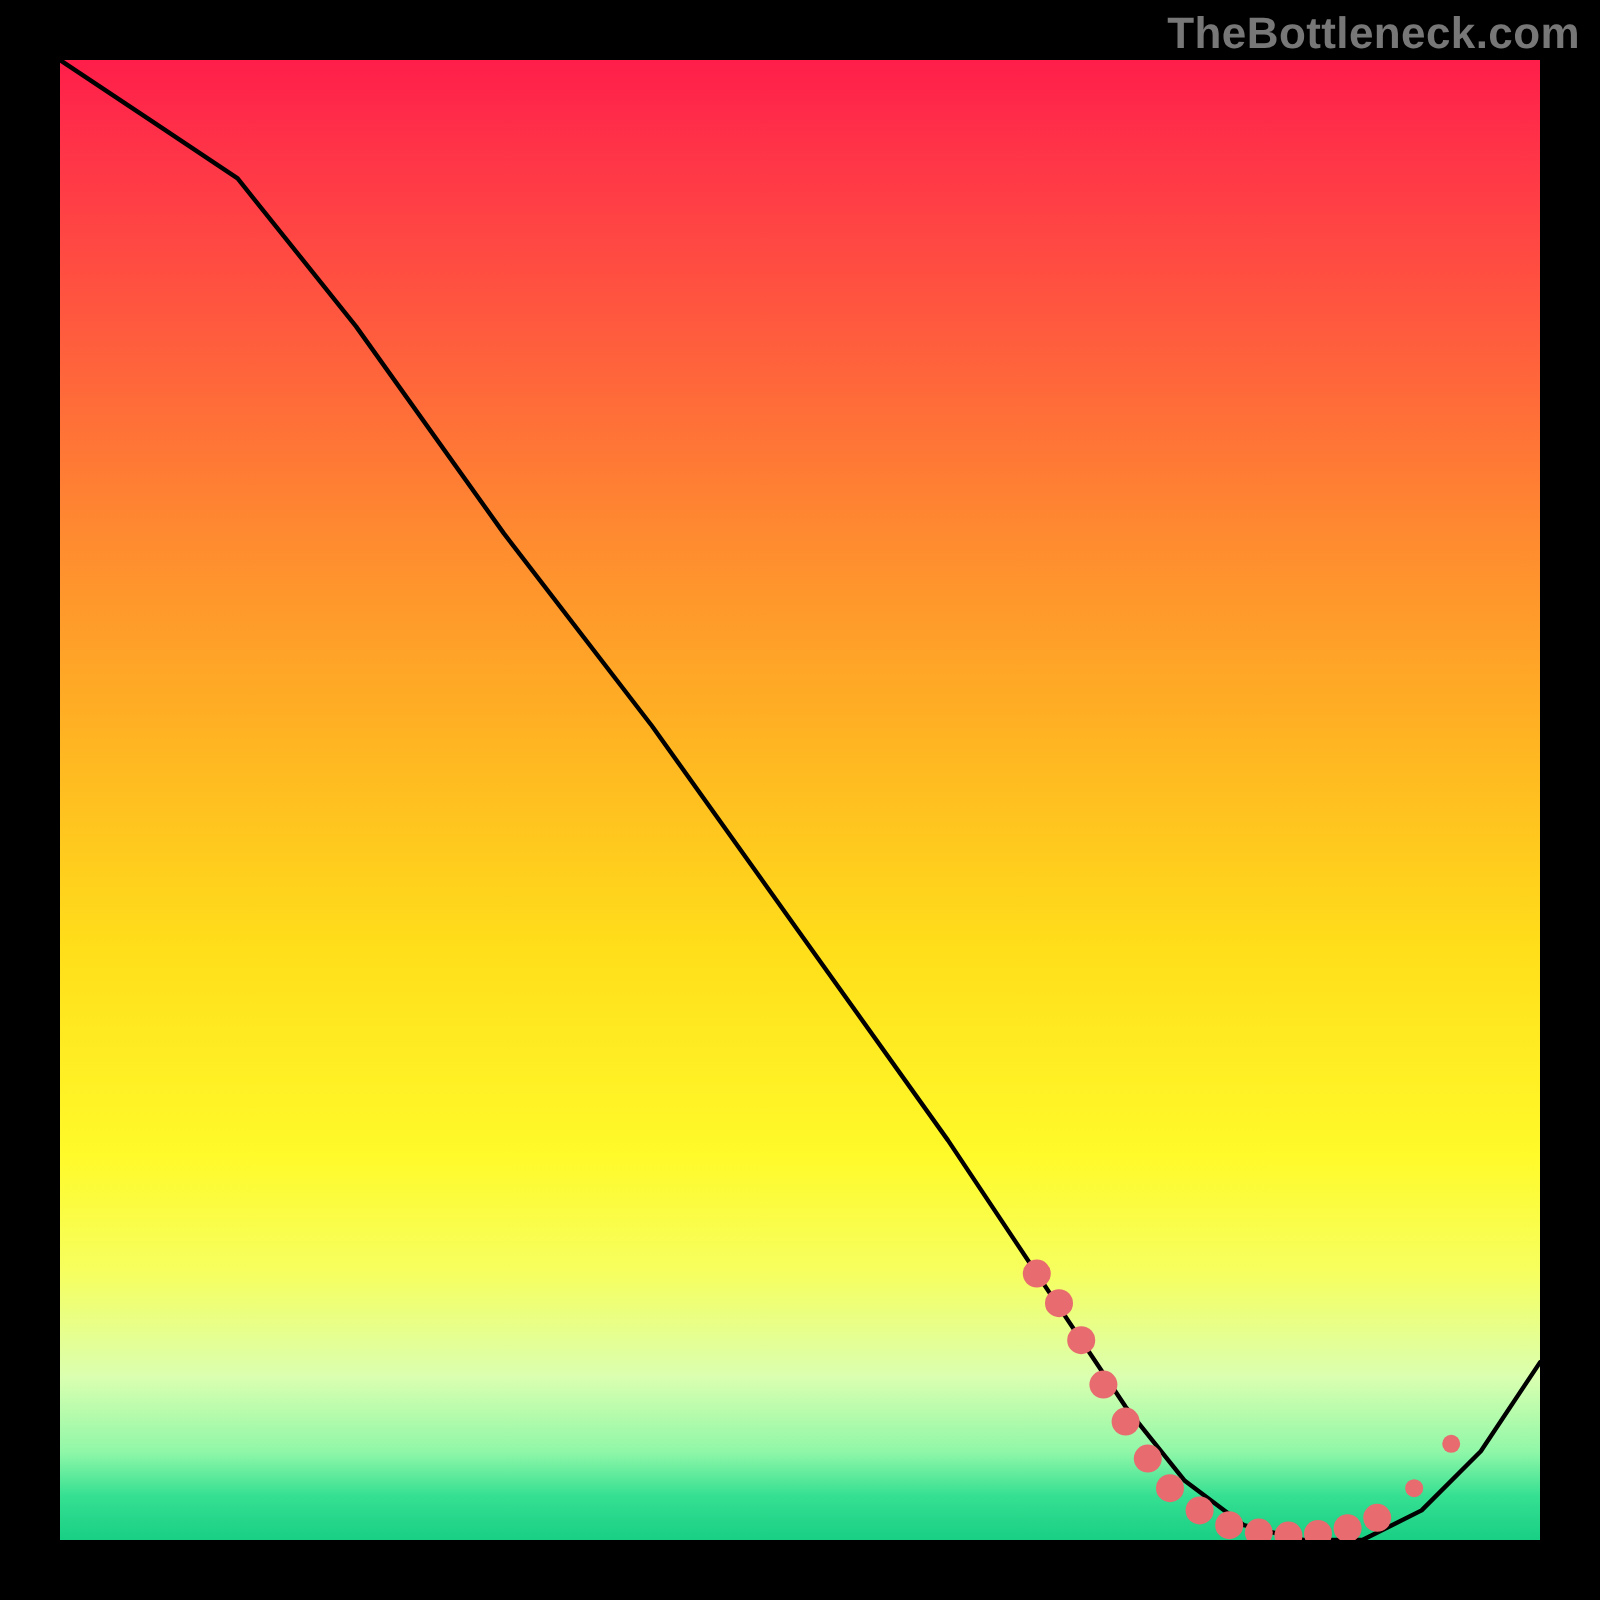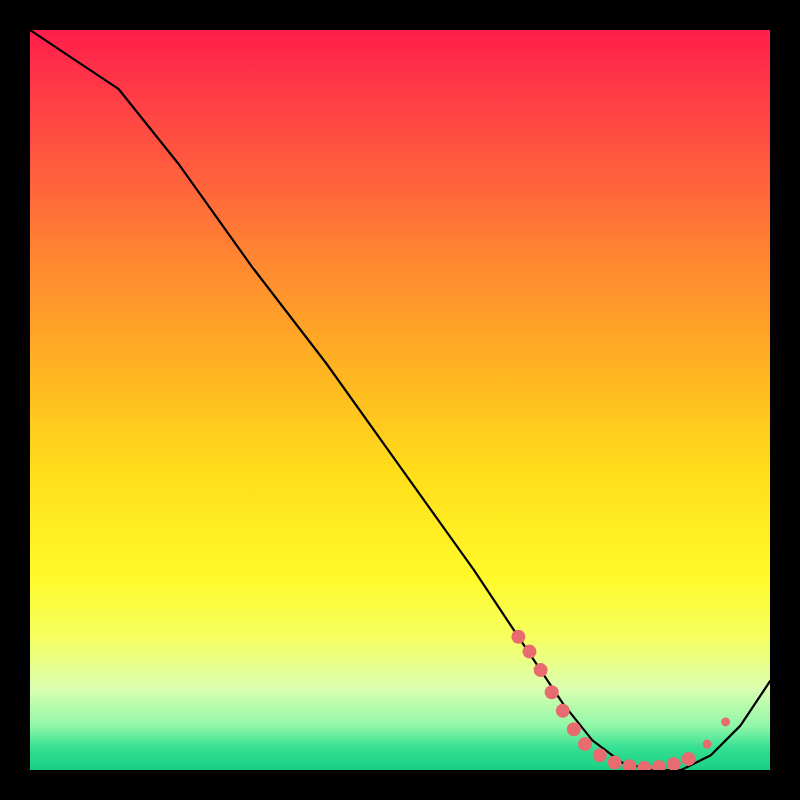--- a/index.html
+++ b/index.html
@@ -58,20 +58,21 @@
   }
   .marker {
     fill: #e86b6f;
   }
 </style>
 </head>
 <body>
 
 <div class="frame">
 
+  <div class="watermark">TheBottleneck.com</div>
 
   <div class="plot-box">
     <svg class="curve" viewBox="0 0 740 740" preserveAspectRatio="none">
       <path id="curve-path" fill="none" stroke="#000" stroke-width="2.2" stroke-linecap="round" stroke-linejoin="round" d="M0.0 0.0 L44.4 29.6 L88.8 59.2 L148.0 133.2 L222.0 236.8 L296.0 333.0 L370.0 436.6 L444.0 540.2 L488.4 606.8 L532.8 673.4 L562.4 710.4 L592.0 732.6 L621.6 740.0 L651.2 740.0 L680.8 725.2 L710.4 695.6 L740.0 651.2"></path>
       <g id="markers-group">
           <circle cx="488.4" cy="606.8" r="7" class="marker"></circle>
           <circle cx="499.5" cy="621.6" r="7" class="marker"></circle>
           <circle cx="510.6" cy="640.1" r="7" class="marker"></circle>
           <circle cx="521.7" cy="662.3" r="7" class="marker"></circle>
           <circle cx="532.8" cy="680.8" r="7" class="marker"></circle>

